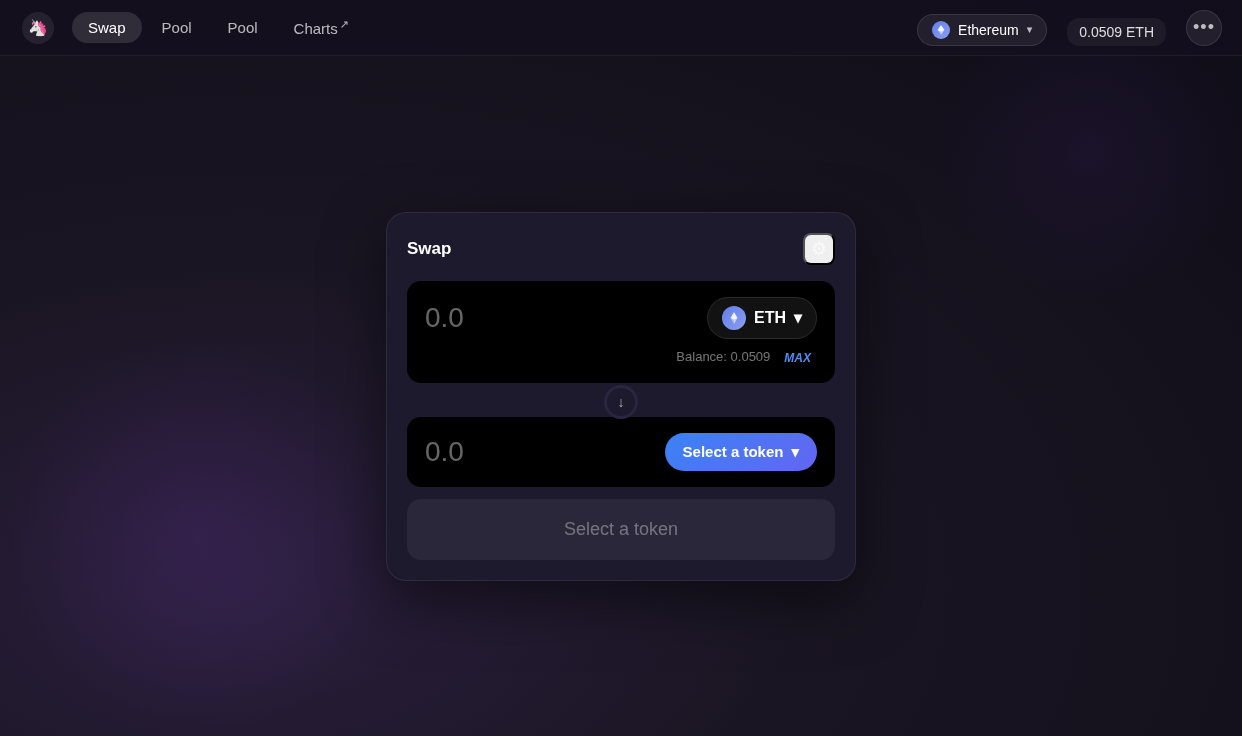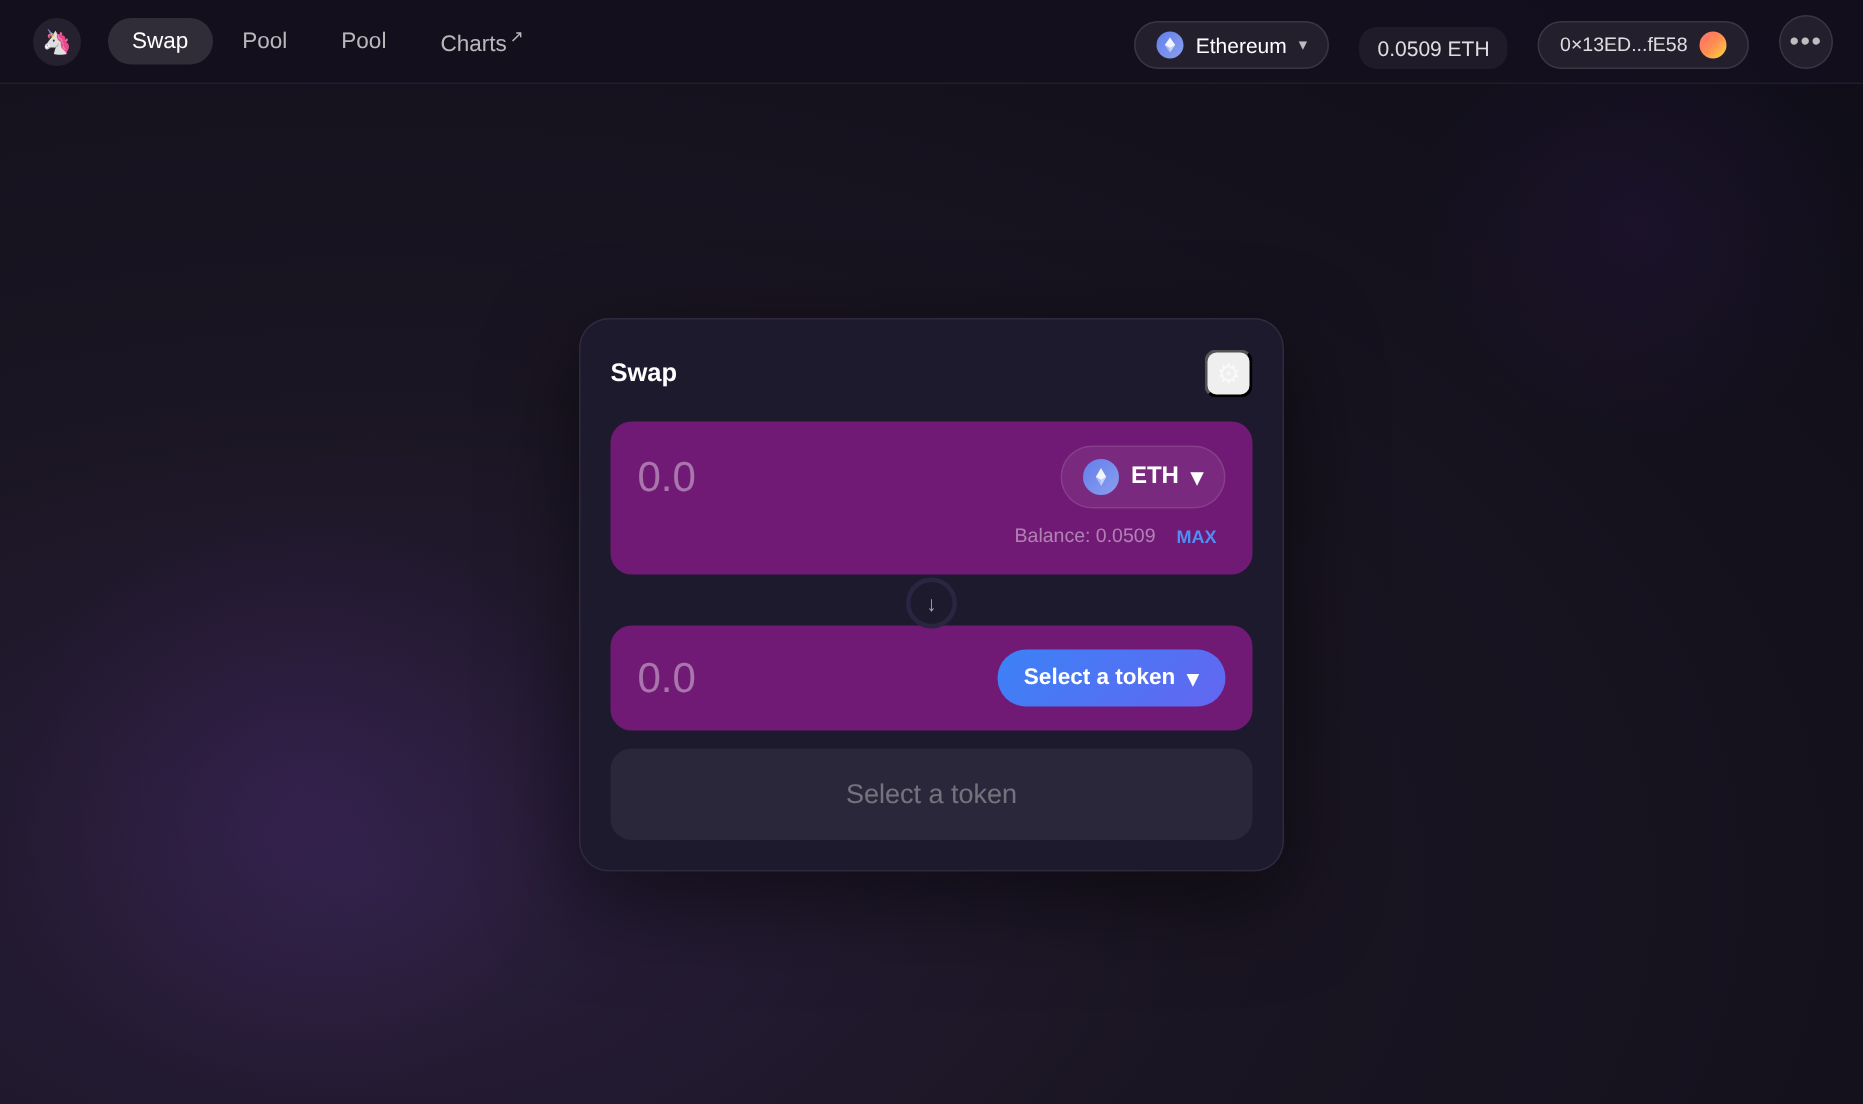--- a/index.html
+++ b/index.html
@@ -210,21 +210,21 @@
       align-items: center;
       justify-content: center;
       cursor: pointer;
       border-radius: 8px;
       color: rgba(255,255,255,0.6);
       font-size: 18px;
     }
 
     
     .token-input-box {
-      background: #701a75;
+      background: #000000;
       border-radius: 14px;
       padding: 16px 18px;
       margin-bottom: 4px;
       position: relative;
     }
 
     .token-input-row {
       display: flex;
       align-items: center;
       justify-content: space-between;
@@ -287,20 +287,21 @@
       font-size: 13px;
       color: rgba(255,255,255,0.45);
     }
 
     .max-btn {
       color: #4f8ef7;
       font-weight: 700;
       font-size: 12px;
       cursor: pointer;
       padding: 2px 6px;
+      font-style: italic;
     }
 
     
     .swap-direction-wrap {
       display: flex;
       justify-content: center;
       margin: -2px 0;
       position: relative;
       z-index: 2;
     }
@@ -363,24 +364,20 @@
           <polygon points="6,8 9.5,6 6,11" fill="white" opacity="0.6"></polygon>
           <polygon points="6,8 2.5,6 6,11" fill="white" opacity="0.4"></polygon>
         </svg>
       </div>
       <span>Ethereum</span>
       <span class="chevron-down">▾</span>
     </button>
 
     <div class="balance-display">0.0509 ETH</div>
 
-    <button class="wallet-btn">
-      <span>0×13ED...fE58</span>
-      <div class="wallet-avatar"></div>
-    </button>
 
     <button class="more-btn">
       <span>•••</span>
     </button>
   </div>
 </nav>
 
 <main class="main">
   <div class="swap-card">
 

